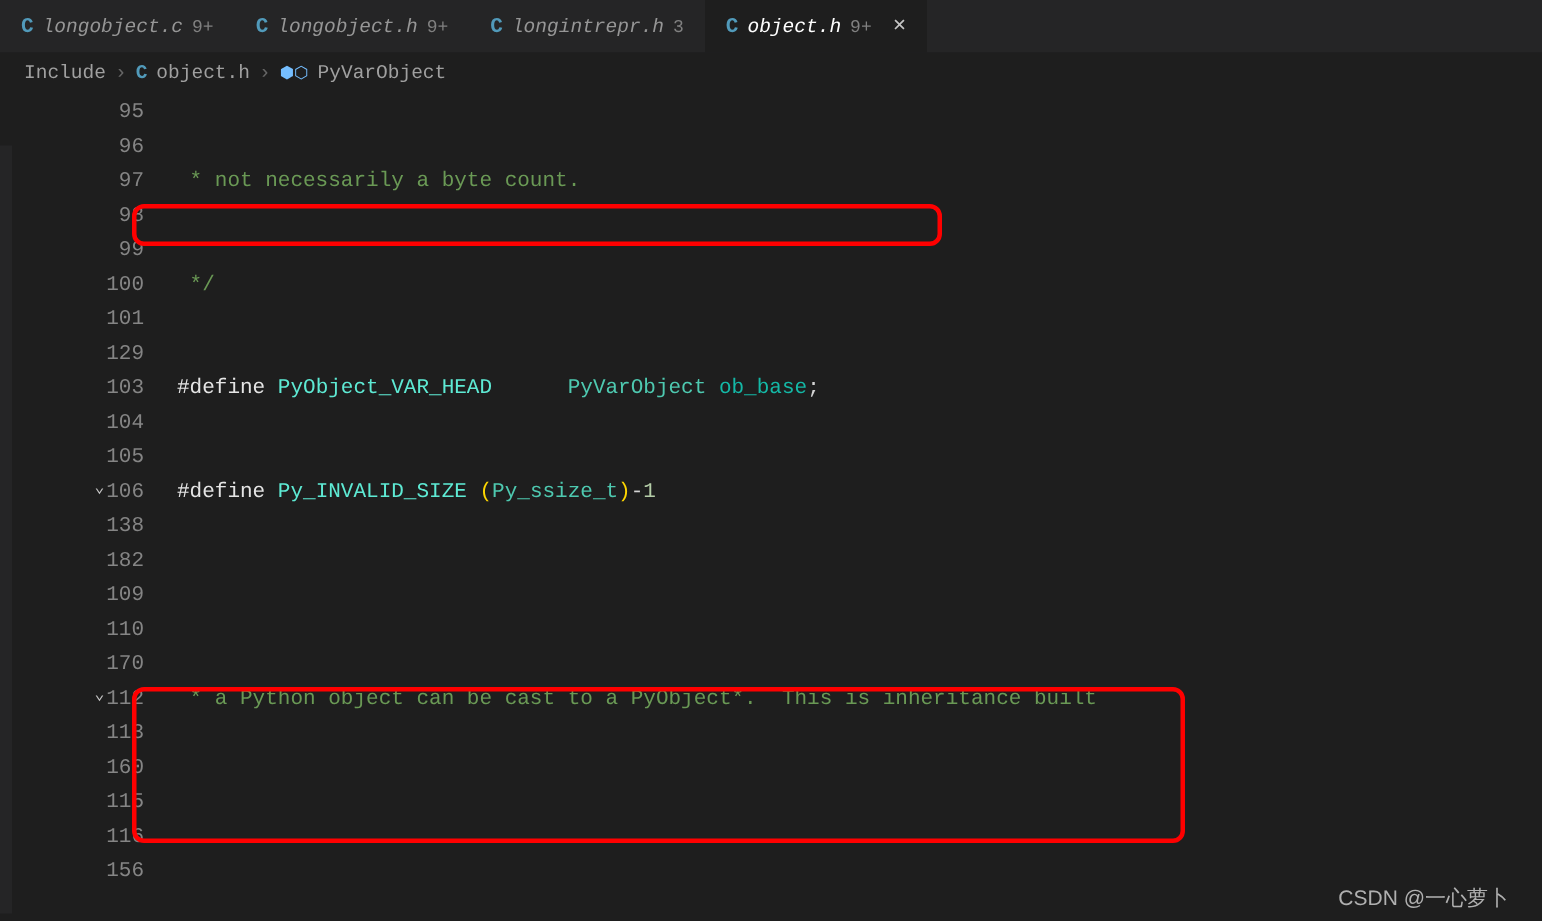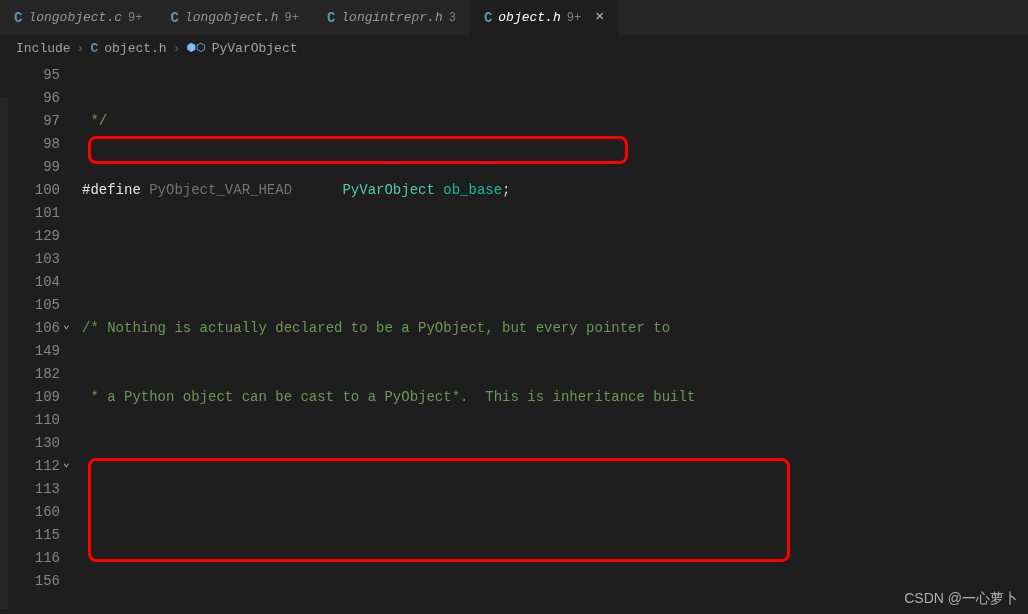--- a/index.html
+++ b/index.html
@@ -50,20 +50,21 @@
       font-size: 12px;
     }
     .tab-close {
       color: #c5c5c5;
       margin-left: 8px;
       font-style: normal;
       font-size: 15px;
     }
     .breadcrumb {
       display: flex;
+      align-items: center;
       padding: 6px 16px;
       background: #1e1e1e;
       font-size: 13px;
       color: #a0a0a0;
       gap: 6px;
     }
     .breadcrumb-sep {
       color: #666;
     }
     .breadcrumb-icon {
@@ -72,20 +73,21 @@
     }
     .breadcrumb-struct-icon {
       color: #75beff;
       font-size: 11px;
     }
     .editor {
       display: flex;
       background: #1e1e1e;
       height: calc(100% - 67px);
       position: relative;
+      padding-left: 36px;
     }
     .gutter {
       width: 82px;
       text-align: right;
       padding-right: 22px;
       color: #858585;
       user-select: none;
       line-height: 23px;
       padding-top: 2px;
     }
@@ -97,21 +99,21 @@
       line-height: 23px;
       padding-top: 2px;
       white-space: pre;
     }
     .code-line {
       height: 23px;
     }
     .comment { color: #6a9955; }
     .keyword { color: #e5e5e5; }
     .type { color: #4ec9b0; }
-    .define-name { color: #737373; }
+    .define-name { color: #5eead4; }
     .identifier { color: #14b8a6; }
     .number { color: #b5cea8; }
     .plain { color: #d4d4d4; }
     .bracket1 { color: #ffd700; }
     .redbox {
       position: absolute;
       border: 3px solid #ff0000;
       border-radius: 8px;
       pointer-events: none;
     }
@@ -123,21 +125,21 @@
     }
     .redbox2 {
       left: 88px;
       top: 396px;
       width: 702px;
       height: 104px;
     }
     .watermark {
       position: absolute;
       bottom: 6px;
-      right: 10px;
+      right: 22px;
       color: #b0b0b0;
       font-size: 14px;
       font-family: sans-serif;
     }
     .dimbar-left {
       position: absolute;
       left: 0;
       top: 35px;
       width: 8px;
       bottom: 0;
@@ -195,41 +197,42 @@
     <div class="gutter-line">97</div>
     <div class="gutter-line">98</div>
     <div class="gutter-line">99</div>
     <div class="gutter-line">100</div>
     <div class="gutter-line">101</div>
     <div class="gutter-line">129</div>
     <div class="gutter-line">103</div>
     <div class="gutter-line">104</div>
     <div class="gutter-line">105</div>
     <div class="gutter-line">106</div>
-    <div class="gutter-line">149</div>
+    <div class="gutter-line">138</div>
     <div class="gutter-line">182</div>
     <div class="gutter-line">109</div>
     <div class="gutter-line">110</div>
-    <div class="gutter-line">130</div>
+    <div class="gutter-line">170</div>
     <div class="gutter-line">112</div>
     <div class="gutter-line">113</div>
     <div class="gutter-line">160</div>
     <div class="gutter-line">115</div>
     <div class="gutter-line">116</div>
     <div class="gutter-line">156</div>
   </div>
 
   <span class="fold-chevron" style="top:256px;">⌄</span>
   <span class="fold-chevron" style="top:394px;">⌄</span>
 
   <div class="code">
+    <div class="code-line"><span class="comment"> * not necessarily a byte count.</span></div>
     <div class="code-line"><span class="comment"> */</span></div>
     <div class="code-line"><span class="keyword">#define</span><span class="define-name"> PyObject_VAR_HEAD      </span><span class="type">PyVarObject</span><span class="identifier"> ob_base</span><span class="plain">;</span></div>
+    <div class="code-line"><span class="keyword">#define</span><span class="define-name"> Py_INVALID_SIZE </span><span class="bracket1">(</span><span class="type">Py_ssize_t</span><span class="bracket1">)</span><span class="plain">-</span><span class="number">1</span></div>
     <div class="code-line"></div>
-    <div class="code-line"><span class="comment">/* Nothing is actually declared to be a PyObject, but every pointer to</span></div>
     <div class="code-line"><span class="comment"> * a Python object can be cast to a PyObject*.  This is inheritance built</span></div>
     
     
     
     
     
     
     
     
     

